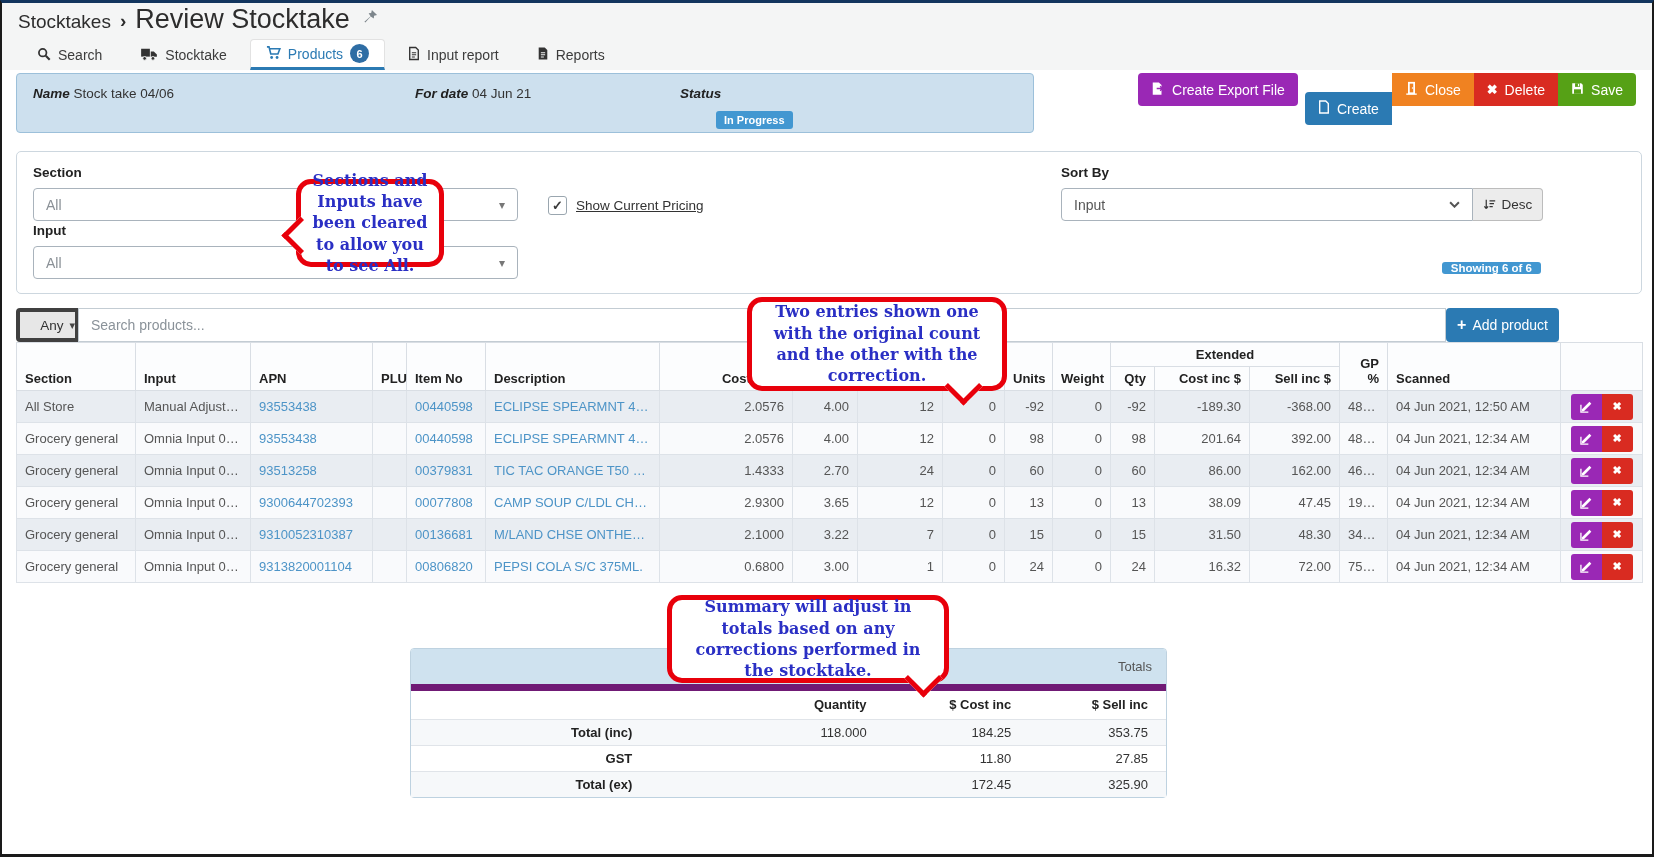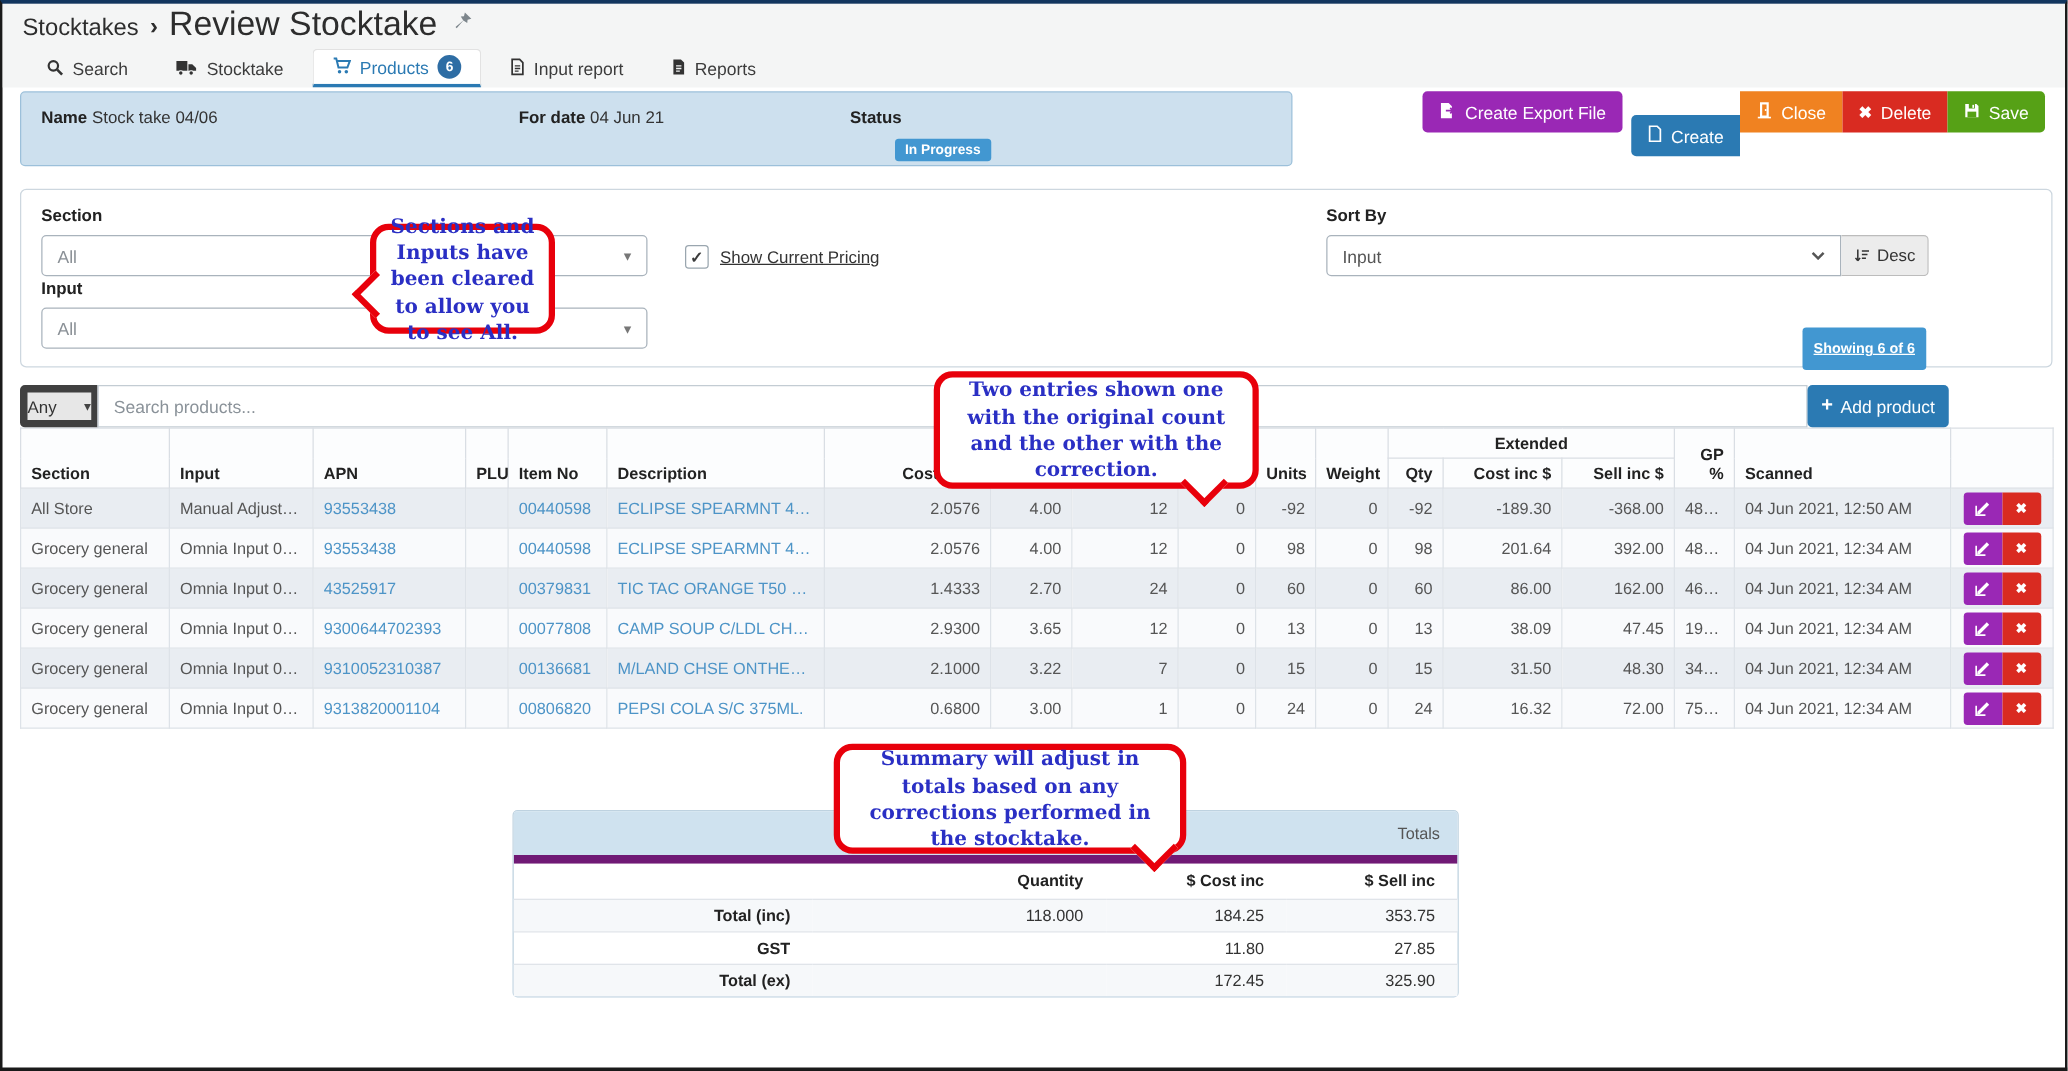--- a/index.html
+++ b/index.html
@@ -19,21 +19,21 @@
   .tab svg { flex:0 0 auto; }
   .tab.active { background:#fff; color:var(--accent-blue); border:1px solid #e2e2e2; border-bottom:3px solid var(--accent-blue);
                 border-radius:4px 4px 0 0; height:31px; box-sizing:border-box; }
   .tab-badge { background:#2e6da4; color:#fff; font-size:11px; font-weight:bold; width:19px; height:19px; border-radius:50%;
                display:flex; align-items:center; justify-content:center; }
 
   
   .info-panel { position:absolute; top:70px; left:14px; width:1018px; height:60px; background:#cde0ee;
                 border:1px solid #9cc0da; border-radius:4px; box-sizing:border-box; }
   .info-field { position:absolute; top:12px; font-size:13.5px; color:#333; }
-  .flabel { font-weight:bold; color:#222; }
+  .flabel { font-weight:bold; color:#222;font-style:italic; }
   .status-badge { position:absolute; left:699px; top:37px; background:var(--badge-blue); color:#fff; font-size:11px;
                   font-weight:bold; padding:3px 8px; border-radius:3px; }
 
   
   .toolbar { position:absolute; top:70px; right:16px; display:flex; gap:7px; }
   .btn { height:33px; display:inline-flex; align-items:center; gap:7px; padding:0 13px; color:#fff; font-size:14px;
          border-radius:4px; cursor:pointer; white-space:nowrap; box-sizing:border-box; }
   .btn-export { background:var(--purple); }
   .btn-group { display:flex; }
   .btn-group .btn { border-radius:0; }
@@ -57,25 +57,25 @@
               align-items:center; justify-content:center; font-size:13px; color:#3b3b3b; font-weight:bold; }
   .checkbox-label { font-size:13.5px; color:#333; text-decoration:underline; }
   .sortsel { position:absolute; left:1044px; top:36px; width:412px; height:33px; border:1px solid #a9b3bc;
              border-radius:4px 0 0 4px; background:#fff; display:flex; align-items:center; padding:0 12px;
              font-size:14px; color:#555; box-sizing:border-box; cursor:pointer; }
   .sortsel svg { margin-left:auto; }
   .desc-btn { position:absolute; left:1456px; top:36px; width:70px; height:33px; background:#ececec; border:1px solid #bcbcbc;
               border-left:none; border-radius:0 4px 4px 0; display:flex; align-items:center; justify-content:center; gap:6px;
               font-size:13.5px; color:#333; box-sizing:border-box; cursor:pointer; }
   .showing-badge { position:absolute; right:100px; top:110px; background:var(--badge-blue); color:#fff; font-size:11.5px;
-                   font-weight:bold; padding:11px 9px; border-radius:3px;text-decoration:underline; }
-
-  
-  .any-btn { position:absolute; left:14px; top:305px; width:63px; height:34px; background:#e7e7e7; border:6px solid #404040;
-             border-radius:4px 0 0 4px; display:flex; align-items:center; justify-content:flex-start; gap:22px; font-size:13.5px;
+                   font-weight:bold; padding:0 9px; border-radius:3px; }
+
+  
+  .any-btn { position:absolute; left:14px; top:305px; width:63px; height:34px; background:#e7e7e7; border:4px solid #404040;
+             border-radius:4px 0 0 4px; display:flex; align-items:center; justify-content:flex-end; gap:6px; font-size:13.5px;
              color:#333; box-sizing:border-box; cursor:pointer; }
   .any-btn .caret { font-size:11px; color:#444; }
   .search-input { position:absolute; left:76px; top:305px; width:1368px; height:34px; border:1px solid #c3ccd3;
                   box-sizing:border-box; padding:0 12px; font-size:14px; color:#333; font-family:"Liberation Sans",sans-serif; outline:none; }
   .search-input::placeholder { color:#8a9299; }
   .add-product-btn { position:absolute; left:1444px; top:305px; width:113px; height:34px; background:var(--accent-blue);
                      color:#fff; border-radius:4px; display:flex; align-items:center; justify-content:center; gap:6px;
                      font-size:14px; cursor:pointer; }
   .add-product-btn .plus { font-weight:bold; font-size:16px; }
 
@@ -388,21 +388,21 @@
               </span>
           <span class="btn-del">
                 <span>✖</span>
               </span>
         </span>
       </td>
     </tr>
         <tr>
       <td>Grocery general</td>
       <td>Omnia Input 04-J...</td>
-      <td class="link">43525917</td>
+      <td class="link">93513258</td>
       <td></td>
       <td class="link">00379831</td>
       <td class="link">TIC TAC ORANGE T50 24GM</td>
       <td class="num">1.4333</td>
       <td class="num">2.70</td>
       <td class="num">24</td>
       <td class="num">0</td>
       <td class="num">60</td>
       <td class="num">0</td>
       <td class="num">60</td>

